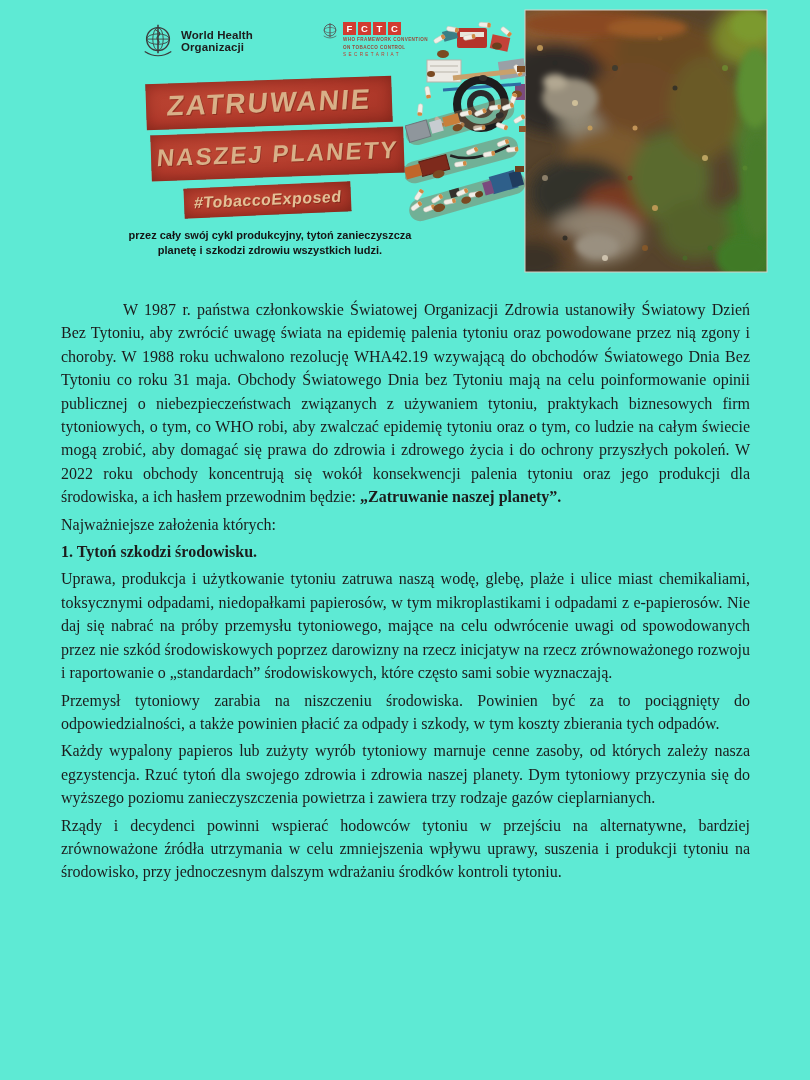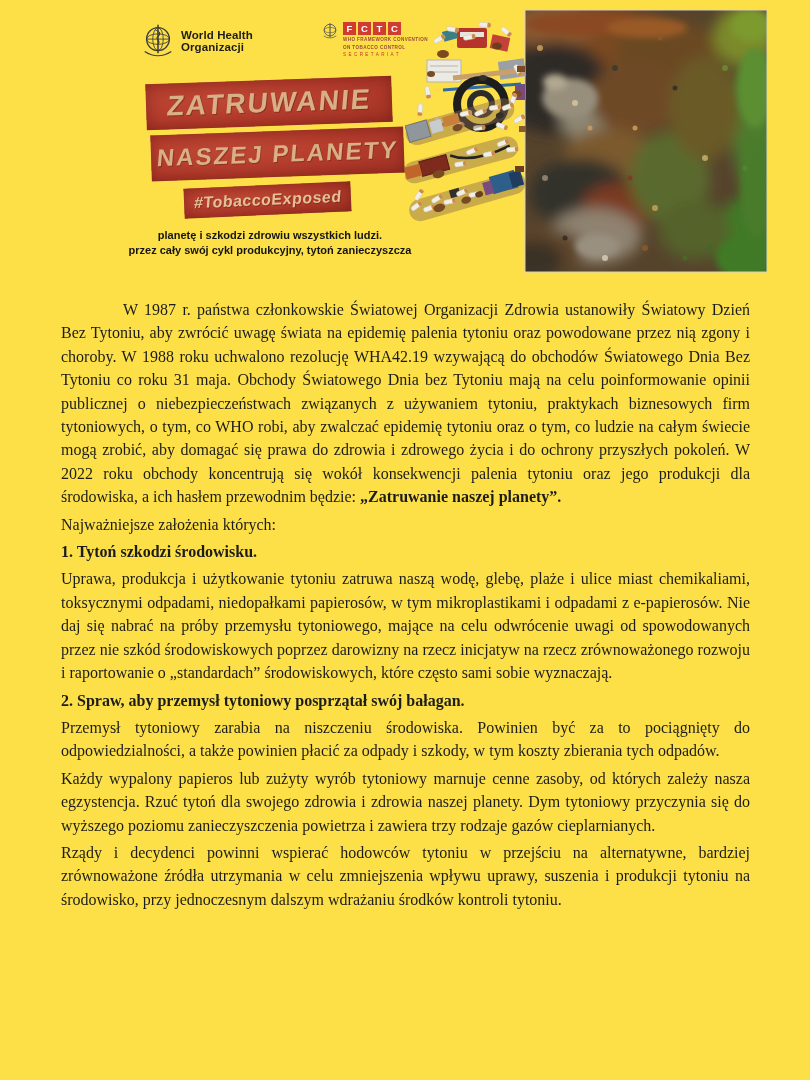--- a/index.html
+++ b/index.html
@@ -1,16 +1,16 @@
 <!DOCTYPE html>
 <html><head>
 <meta charset="utf-8">
 <style>
   html,body{margin:0;padding:0;background:#ffffff;}
-  .page{position:relative;width:810px;height:1080px;background:#fde047;overflow:hidden;
+  .page{position:relative;width:810px;height:1080px;background:#5eead4;overflow:hidden;
         font-family:"Liberation Serif",serif;color:#1c1c1c;}
 
   
   .who-logo{position:absolute;left:139px;top:22px;display:flex;align-items:center;gap:4px;}
   .who-logo .txt{font-family:"Liberation Sans",sans-serif;font-weight:bold;font-size:11.5px;
                  line-height:12px;color:#1d1d1d;letter-spacing:.1px;}
   .fctc{position:absolute;left:321px;top:22px;display:flex;gap:4px;font-family:"Liberation Sans",sans-serif;}
   .fctc-right{display:flex;flex-direction:column;}
   .fctc-letters{display:flex;gap:2px;}
   .fctc-letters span{width:13px;height:13px;background:#d23b30;color:#fff;font-weight:bold;
@@ -91,22 +91,22 @@
     <span class="bt">ZATRUWANIE</span>
   </div>
   <div class="banner banner2">
     <span class="bt">NASZEJ PLANETY</span>
   </div>
   <div class="banner banner3">
     <span class="bt">#TobaccoExposed</span>
   </div>
 
   <div class="tagline">
+    <div>przez cały swój cykl produkcyjny, tytoń zanieczyszcza</div>
     <div>planetę i szkodzi zdrowiu wszystkich ludzi.</div>
-    <div>przez cały swój cykl produkcyjny, tytoń zanieczyszcza</div>
   </div>
 
   <svg class="photo" width="365" height="266" viewBox="0 0 365 266">
     <defs>
       <filter id="b6" x="-40%" y="-40%" width="180%" height="180%">
           <feGaussianBlur stdDeviation="7"></feGaussianBlur>
         </filter>
       <filter id="b3" x="-40%" y="-40%" width="180%" height="180%">
           <feGaussianBlur stdDeviation="3.2"></feGaussianBlur>
         </filter>
@@ -260,21 +260,20 @@
   </svg>
 
   <div class="article">
     <p class="intro"><span>W 1987 r. państwa członkowskie Światowej Organizacji Zdrowia ustanowiły Światowy Dzień Bez Tytoniu, aby zwrócić uwagę świata na epidemię palenia tytoniu oraz powodowane przez nią zgony i choroby. W 1988 roku uchwalono rezolucję WHA42.19 wzywającą do obchodów Światowego Dnia Bez Tytoniu co roku 31 maja. Obchody Światowego Dnia bez Tytoniu mają na celu poinformowanie opinii publicznej o niebezpieczeństwach związanych z używaniem tytoniu, praktykach biznesowych firm tytoniowych, o tym, co WHO robi, aby zwalczać epidemię tytoniu oraz o tym, co ludzie na całym świecie mogą zrobić, aby domagać się prawa do zdrowia i zdrowego życia i do ochrony przyszłych pokoleń. W 2022 roku obchody koncentrują się wokół konsekwencji palenia tytoniu oraz jego produkcji dla środowiska, a ich hasłem przewodnim będzie: </span><b>„Zatruwanie naszej planety”.</b></p>
 
     <p>Najważniejsze założenia których:</p>
 
     <p class="pt-head">1. Tytoń szkodzi środowisku.</p>
     <p>Uprawa, produkcja i użytkowanie tytoniu zatruwa naszą wodę, glebę, plaże i ulice miast chemikaliami, toksycznymi odpadami, niedopałkami papierosów, w tym mikroplastikami i odpadami z e-papierosów. Nie daj się nabrać na próby przemysłu tytoniowego, mające na celu odwrócenie uwagi od spowodowanych przez nie szkód środowiskowych poprzez darowizny na rzecz inicjatyw na rzecz zrównoważonego rozwoju i raportowanie o „standardach” środowiskowych, które często sami sobie wyznaczają.</p>
 
-    <p class="pt-head">2. Spraw, aby przemysł tytoniowy posprzątał swój bałagan.</p>
     <p>Przemysł tytoniowy zarabia na niszczeniu środowiska. Powinien być za to pociągnięty do odpowiedzialności, a także powinien płacić za odpady i szkody, w tym koszty zbierania tych odpadów.</p>
 
     <p>Każdy wypalony papieros lub zużyty wyrób tytoniowy marnuje cenne zasoby, od których zależy nasza egzystencja. Rzuć tytoń dla swojego zdrowia i zdrowia naszej planety. Dym tytoniowy przyczynia się do wyższego poziomu zanieczyszczenia powietrza i zawiera trzy rodzaje gazów cieplarnianych.</p>
 
     <p>Rządy i decydenci powinni wspierać hodowców tytoniu w przejściu na alternatywne, bardziej zrównoważone źródła utrzymania w celu zmniejszenia wpływu uprawy, suszenia i produkcji tytoniu na środowisko, przy jednoczesnym dalszym wdrażaniu środków kontroli tytoniu.</p>
 
   </div>
 
 </div>
 

